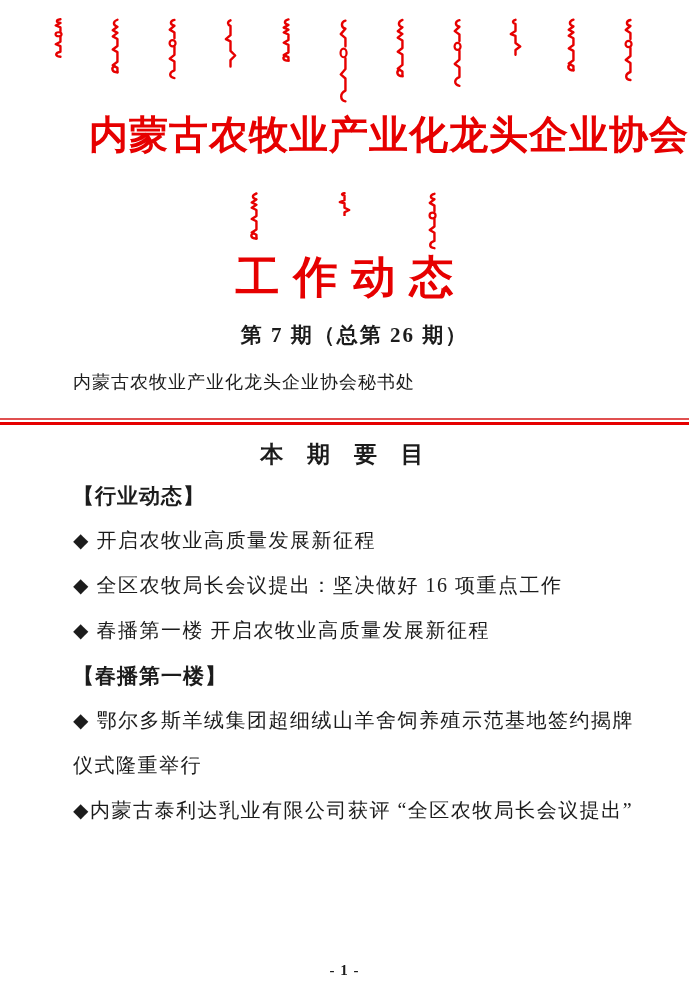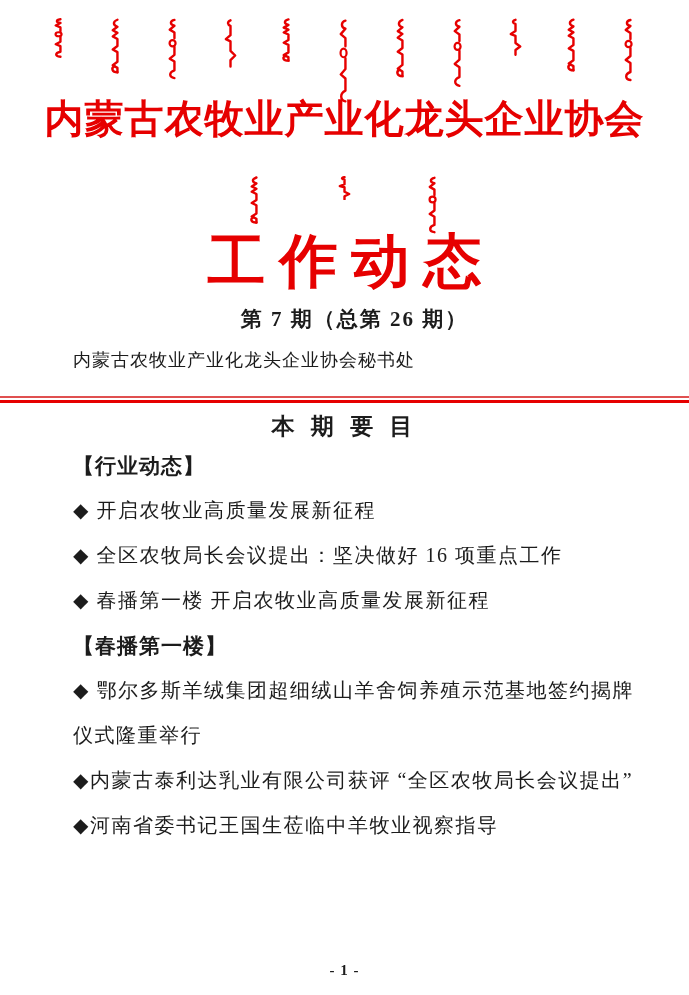--- a/index.html
+++ b/index.html
@@ -32,67 +32,67 @@
   .mg-row-mid {
     justify-content: center;
     gap: 74px;
     height: 58px;
     margin-top: 32px;
   }
   .mg-word { display: block; overflow: visible; }
 
   
   .assoc-title {
-    margin-top: 2px;
-    text-align: center;
+    margin-top: 18px;
+    text-align: right;
     color: var(--accent);
     font-weight: 700;
     font-size: 39px;
     line-height: 50px;
     letter-spacing: 1px;
     white-space: nowrap;
   }
   .bulletin-title {
     margin-top: -4px;
     text-align: center;
     color: var(--accent);
     font-weight: 700;
-    font-size: 58px;
+    font-size: 44px;
     line-height: 64px;
     letter-spacing: 14px;
     text-indent: 14px; 
   }
   .issue-line {
     margin-top: 12px;
     text-align: center;
     font-weight: 700;
     font-size: 21px;
     line-height: 26px;
     letter-spacing: 2px;
     padding-left: 20px;
   }
   .info-row {
-    margin-top: 16px;
+    margin-top: 22px;
     padding: 0 74px 0 73px;
     display: flex;
     justify-content: space-between;
     font-size: 18px;
     line-height: 24px;
     letter-spacing: 1px;
   }
   .double-rule { margin-top: 24px; width: 100%; }
   .double-rule .r1 { height: 2px; background: #e05050; }
   .double-rule .gap { height: 2px; background: #ffffff; }
   .double-rule .r2 { height: 3px; background: var(--accent); }
 
   
   .toc-heading {
-    margin-top: 8px;
-    text-align: center;
-    font-family: Liberation Sans, sans-serif;
+    margin-top: 16px;
+    text-align: center;
+    font-family: Liberation Mono, monospace;
     font-weight: 700;
     font-size: 23px;
     line-height: 30px;
     letter-spacing: 5px;
   }
   .toc { padding: 0 41px 0 73px; margin-top: 2px; }
   .toc-section-title {
     font-family: "Liberation Sans", "DejaVu Sans", sans-serif;
     font-weight: 700;
     font-size: 21px;
@@ -206,18 +206,17 @@
   <div class="toc-heading">本 期 要 目</div>
 
   <div class="toc">
     <div class="toc-section-title">【行业动态】</div>
     <div class="toc-item pad">◆ 开启农牧业高质量发展新征程</div>
     <div class="toc-item pad">◆ 全区农牧局长会议提出：坚决做好 16 项重点工作</div>
     <div class="toc-item pad">◆ 春播第一楼 开启农牧业高质量发展新征程</div>
     <div class="toc-section-title">【春播第一楼】</div>
     <div class="toc-item pad">◆ 鄂尔多斯羊绒集团超细绒山羊舍饲养殖示范基地签约揭牌仪式隆重举行</div>
     <div class="toc-item">◆内蒙古泰利达乳业有限公司获评 “全区农牧局长会议提出”</div>
-    <div class="toc-item">◆河南省委书记王国生莅临中羊牧业视察指导</div>
   </div>
 
   <div class="page-footer">- 1 -</div>
 
 </div>
 
 </body></html>

